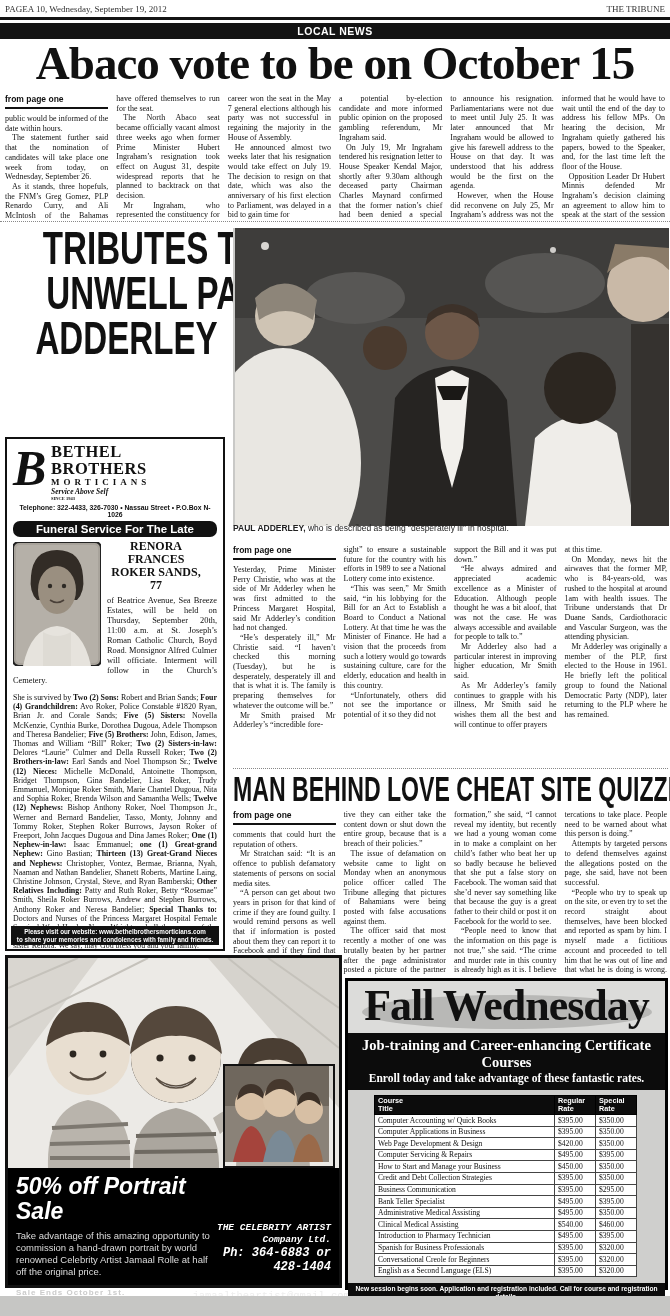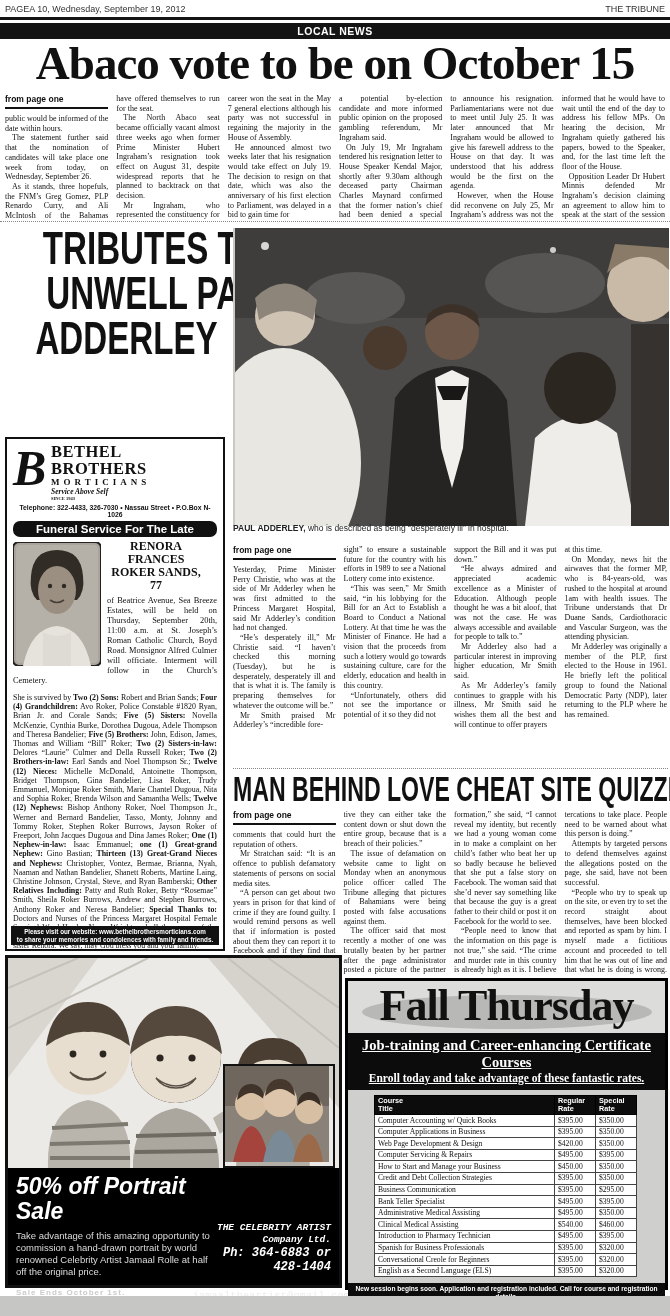--- a/index.html
+++ b/index.html
@@ -1,20 +1,20 @@
 <!DOCTYPE html>
 <html><head>
 <meta charset="utf-8">
 <style>
   html,body{margin:0;padding:0;background:#fff;}
   .page{position:relative;width:670px;height:1316px;background:#fff;overflow:hidden;
         font-family:"Liberation Serif",serif;color:#111;}
   
   .masthead{position:absolute;top:4px;left:5px;right:5px;display:flex;justify-content:space-between;
-            font-family:Liberation Sans, sans-serif;font-size:9px;color:#333;}
+            font-family:Liberation Serif, serif;font-size:9px;color:#333;}
   .toprule{position:absolute;top:17px;left:0;right:0;height:3px;background:#141414;}
   .section-bar{position:absolute;top:23px;left:0;right:0;height:16px;background:#141414;
                display:flex;align-items:center;justify-content:center;}
   .section-bar span{color:#fff;font-family:"Liberation Sans",sans-serif;font-weight:bold;
                     font-size:10.5px;letter-spacing:.5px;}
   
   .headline-1{position:absolute;top:40px;left:0;width:670px;text-align:center;
               font-weight:bold;font-size:47px;line-height:1.0;letter-spacing:-1px;}
   
   .cols{position:absolute;display:flex;gap:8px;overflow:hidden;}
@@ -77,21 +77,21 @@
   .pt-co{font-size:9.5px;font-weight:bold;font-style:italic;line-height:12px;}
   .pt-ph{font-size:12px;font-weight:bold;font-style:italic;line-height:14px;}
   .pt-links{margin-top:16px;font-size:10.5px;color:#eee;line-height:13px;}
   
   .fall{position:absolute;top:978px;left:345px;width:323px;height:312px;border:3px solid #000;
         box-sizing:border-box;display:flex;flex-direction:column;background:#cfcfcd;}
   .fall-top{position:relative;height:52px;background:#dcdcda;flex:none;overflow:hidden;}
   .fall-ellipse{position:absolute;left:14px;top:14px;width:290px;height:34px;border-radius:50%;background:#b8b8b6;}
   .fall-title{position:relative;text-align:center;font-weight:bold;font-size:44px;line-height:50px;
               letter-spacing:-1px;}
-  .fall-black{background:#0c0c0c;color:#fff;text-align:center;padding:4px 2px 5px 2px;flex:none;text-decoration:underline;}
+  .fall-black{background:#0c0c0c;color:#fff;text-align:center;padding:4px 2px 5px 2px;flex:none;}
   .fall-sub1{font-weight:bold;font-size:14.5px;line-height:17px;}
   .fall-sub2{font-weight:bold;font-size:11.5px;line-height:14px;}
   .fall-body{flex:1;padding:5px 28px 6px 26px;}
   table.courses{border-collapse:collapse;width:100%;background:#fff;}
   table.courses th{background:#0c0c0c;color:#fff;font-family:"Liberation Sans",sans-serif;
                    font-size:7.3px;text-align:left;padding:1px 3px;line-height:8px;border:1px solid #000;}
   table.courses td{font-size:7.6px;padding:0.5px 3px;border:1px solid #444;line-height:9.6px;}
   td.rate{width:34px;}
   .fall-foot{background:#0c0c0c;color:#fff;text-align:center;flex:none;padding:2px 2px 4px 2px;}
   .ff-note{font-family:"Liberation Sans",sans-serif;font-weight:bold;font-size:6.6px;line-height:8px;}
@@ -363,21 +363,21 @@
           <div>www.thecelebrityartist.com</div>
           <div>facebook.com/thecelebrityartist</div>
         </div>
       </div>
     </div>
   </div>
 
   <div class="fall">
     <div class="fall-top">
       <div class="fall-ellipse"></div>
-      <div class="fall-title">Fall Thursday</div>
+      <div class="fall-title">Fall Wednesday</div>
     </div>
     <div class="fall-black">
       <div class="fall-sub1">Job-training and Career-enhancing Certificate Courses</div>
       <div class="fall-sub2">Enroll today and take advantage of these fantastic rates.</div>
     </div>
     <div class="fall-body">
       <table class="courses">
         <thead>
           <tr>
 

